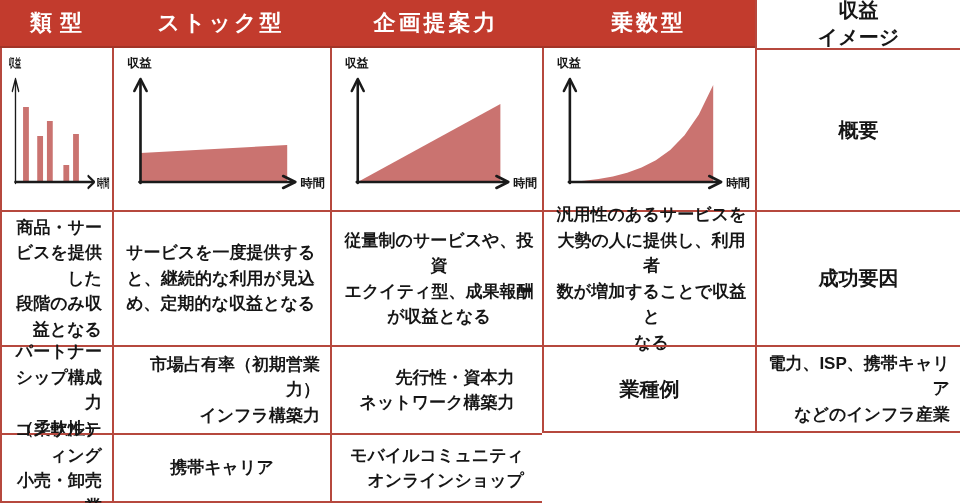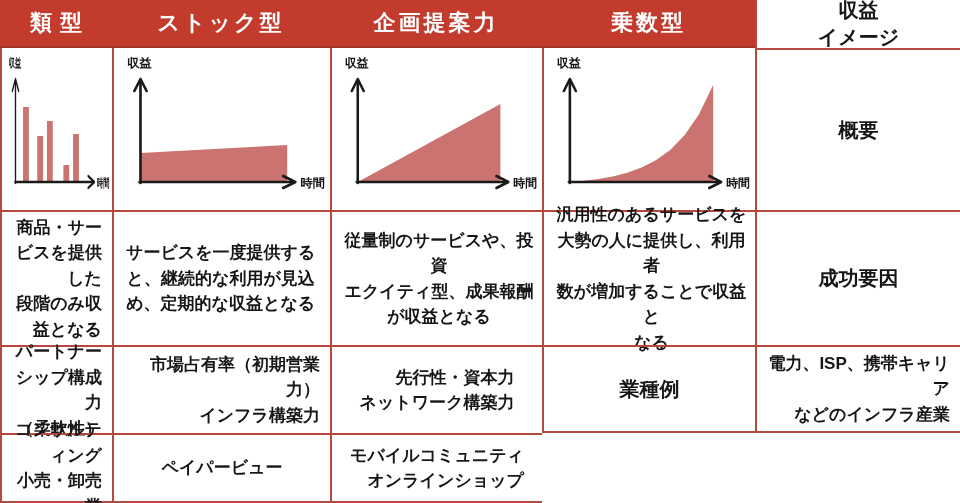--- a/index.html
+++ b/index.html
@@ -128,17 +128,17 @@
   <div class="cell txt bt">市場占有率（初期営業力）
 インフラ構築力</div>
   <div class="cell txt bt">先行性・資本力
 ネットワーク構築力</div>
 
   <div class="rowlabel bt bb">業種例</div>
   <div class="cell txt bt bb">電力、ISP、携帯キャリア
 などのインフラ産業</div>
   <div class="cell txt bt bb">コンサルティング
 小売・卸売業</div>
-  <div class="cell txt bt bb">ペイパービュー</div>
+  <div class="cell txt bt bb">携帯キャリア</div>
   <div class="cell txt bt bb">モバイルコミュニティ
 オンラインショップ</div>
 
 </div>
 
 </body></html>

